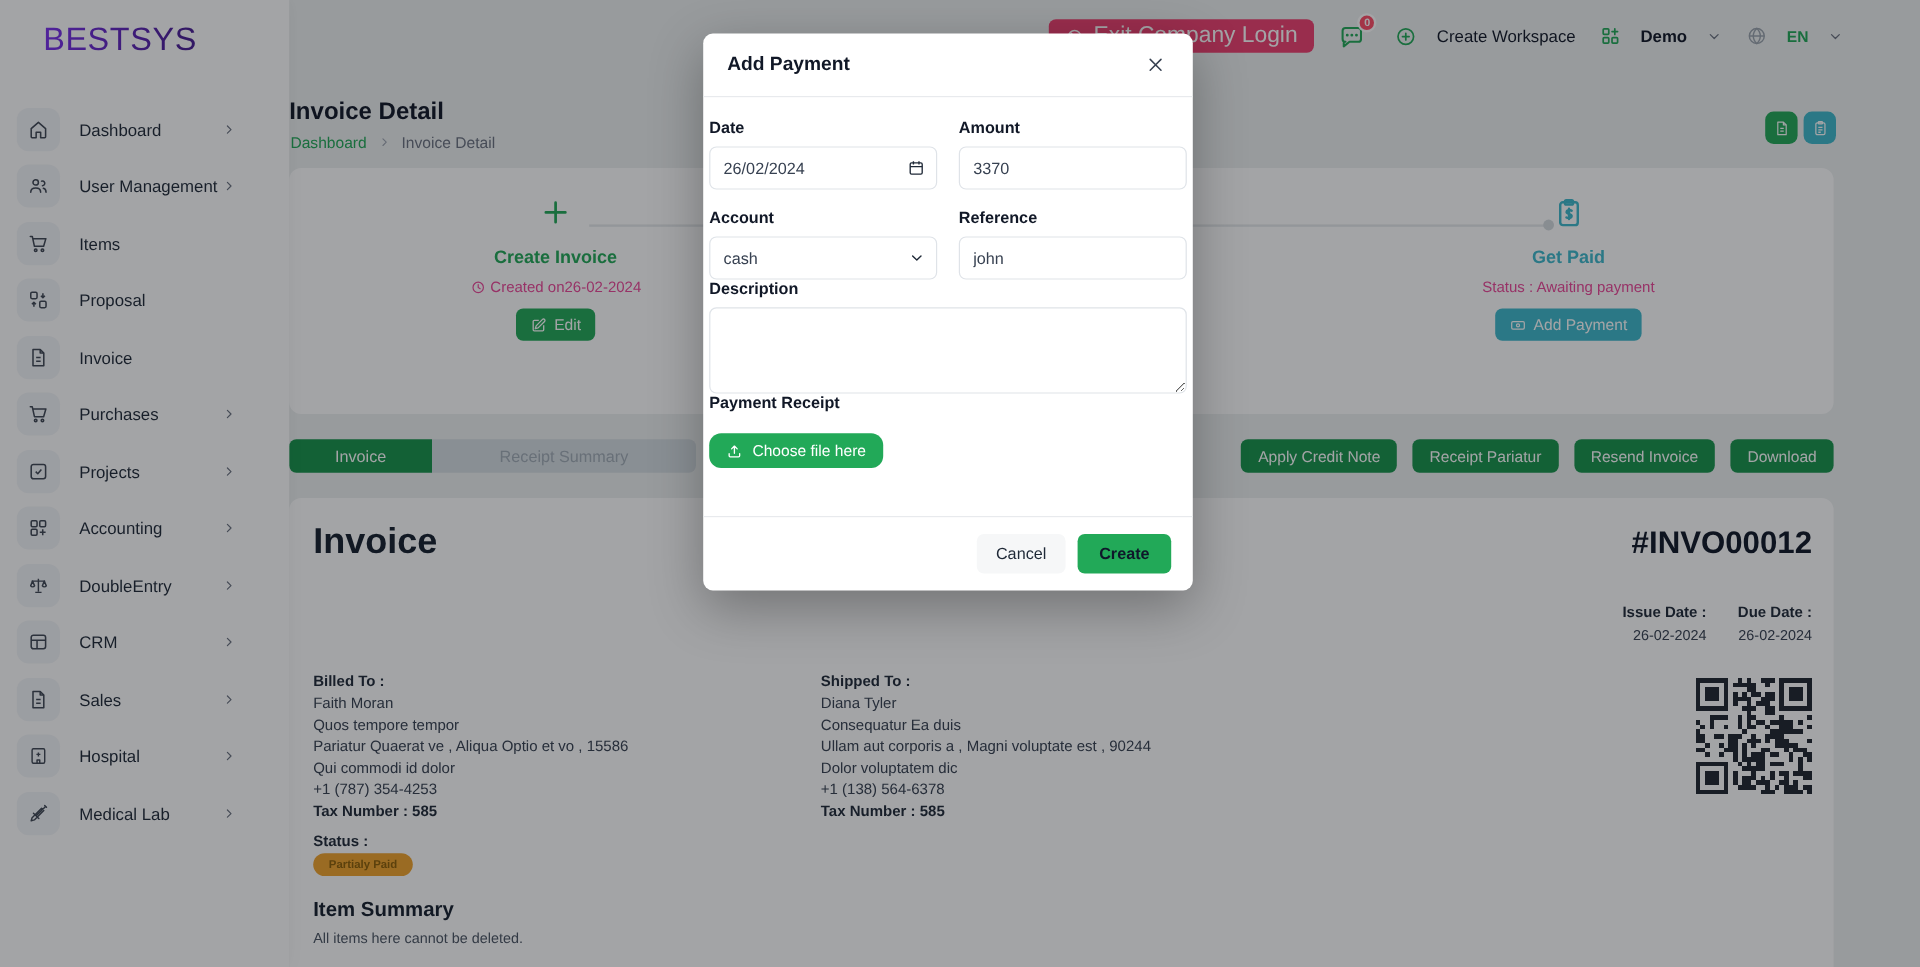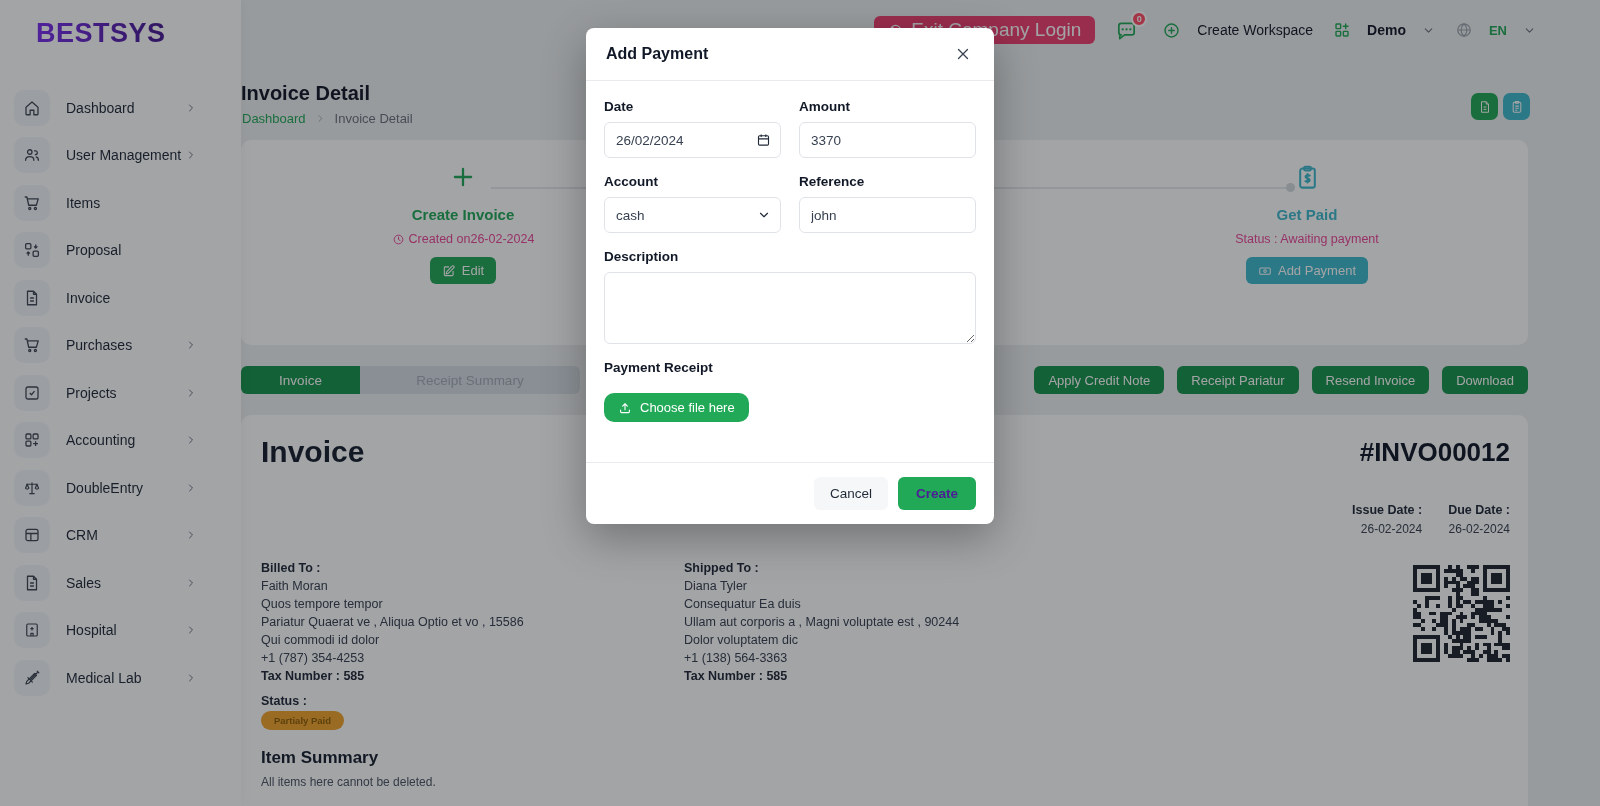--- a/index.html
+++ b/index.html
@@ -12,21 +12,21 @@
     --muted:#6b7280;
     --border:#dfe3e8;
   }
   *{margin:0;padding:0;box-sizing:border-box}
   html,body{width:1600px;height:806px;overflow:hidden}
   body{font-family:"Liberation Sans","DejaVu Sans",sans-serif;background:#eef1f1}
   #stage{position:relative;width:1600px;height:806px;background:#eef1f1;overflow:hidden}
 
   
   .sidebar{position:absolute;left:0;top:0;width:241px;height:806px;background:#fff;box-shadow:0 0 14px rgba(20,30,40,.05);z-index:2}
-  .logo{position:absolute;left:36px;top:18px;font-size:27px;font-weight:700;letter-spacing:.5px;
+  .logo{position:absolute;left:36px;top:18px;font-size:27px;font-weight:400;letter-spacing:.5px;
         background:linear-gradient(100deg,#7b2ff0 0%,#4a1d95 90%);-webkit-background-clip:text;background-clip:text;color:transparent}
   .nav{position:absolute;top:84px;left:0;right:0}
   .nav-item{display:flex;align-items:center;height:47.5px;cursor:pointer}
   .nav-ic{width:36px;height:36px;margin-left:14px;border-radius:10px;background:#f3f5f8;display:flex;align-items:center;justify-content:center;color:#3f4754;flex:none}
   .nav-label{margin-left:16px;font-size:14px;font-weight:500;color:var(--ink);white-space:nowrap}
   .nav-chev{margin-left:auto;margin-right:44px;color:#6b7280;display:flex}
 
   
   .header{position:absolute;top:16px;right:64px;display:flex;align-items:center;gap:20px;height:28px;z-index:1}
   .exit-btn{display:inline-flex;align-items:center;gap:8px;background:var(--red);color:#fff;font-size:19px;font-weight:500;padding:0 14px;height:28px;border-radius:6px;border:none;cursor:pointer}
@@ -89,34 +89,34 @@
   .status-badge{position:absolute;left:20px;top:296px;background:var(--amber);color:#8d5f08;font-size:9.5px;font-weight:600;padding:4px 13px;border-radius:11px}
   .item-summary{position:absolute;left:20px;top:333px;font-size:17px;font-weight:600;color:#16202e}
   .item-note{position:absolute;left:20px;top:360px;font-size:12px;color:#4b5563}
 
   
   .overlay{position:absolute;inset:0;background:rgba(13,16,20,.38);z-index:40}
   .modal{position:absolute;left:586px;top:28px;width:408px;background:#fff;border-radius:8px;box-shadow:0 14px 44px rgba(0,0,0,.30);z-index:50}
   .m-head{display:flex;align-items:center;justify-content:space-between;padding:15px 20px;border-bottom:1px solid #e8eaed}
   .m-title{font-size:16px;font-weight:700;color:#111827}
   .m-close{color:#374151;cursor:pointer;display:flex;border:none;background:none;padding:2px}
-  .m-body{padding:18px 18px 0}
+  .m-body{padding:18px 5px 0}
   .m-grid{display:grid;grid-template-columns:1fr 1fr;gap:16px 18px}
   .f-label{font-size:13.5px;font-weight:600;color:#111827;margin-bottom:8px;display:block}
   .f-input{width:100%;height:36px;border:1px solid var(--border);border-radius:6px;padding:0 11px;font-size:13.5px;color:#374151;font-family:inherit;background:#fff}
   .f-wrap{position:relative}
   .f-wrap .trail{position:absolute;right:10px;top:10px;color:#1f2937;pointer-events:none;display:flex}
   .f-input.w-trail{padding-right:32px}
   select.f-input{appearance:none;-webkit-appearance:none}
   .f-textarea{width:100%;height:72px;border:1px solid var(--border);border-radius:6px;padding:8px 11px;font-size:13.5px;font-family:inherit;color:#374151;resize:both;display:block}
   .choose-btn{margin-top:10px;display:inline-flex;align-items:center;gap:8px;background:var(--green);color:#fff;border:none;border-radius:10px;padding:7px 14px;font-size:13px;cursor:pointer;margin-bottom:40px;font-family:inherit}
   .m-foot{border-top:1px solid #e8eaed;padding:14px 18px;display:flex;justify-content:flex-end;gap:10px}
   .btn-cancel{background:#f6f7f8;color:#1f2937;border:none;border-radius:6px;padding:9px 16px;font-size:13.5px;font-weight:500;cursor:pointer;font-family:inherit}
-  .btn-create{background:var(--green);color:#4c1d95;border:none;border-radius:6px;padding:9px 18px;font-size:13.5px;font-weight:600;cursor:pointer;font-family:inherit}
-  .mt16{margin-top:16px}
+  .btn-create{background:var(--green);color:#0f172a;border:none;border-radius:6px;padding:9px 18px;font-size:13.5px;font-weight:600;cursor:pointer;font-family:inherit}
+  .mt16{}
 </style>
 </head>
 <body>
 
 <svg width="0" height="0" style="position:absolute" aria-hidden="true">
   <defs>
     <symbol id="i-home" viewBox="0 0 24 24">
         <path d="M4 11l8-7 8 7v9a1 1 0 0 1-1 1h-4.5v-6h-5v6H5a1 1 0 0 1-1-1z" fill="none" stroke="currentColor" stroke-width="1.7" stroke-linejoin="round"></path>
       </symbol>
     <symbol id="i-users" viewBox="0 0 24 24">
@@ -617,21 +617,21 @@
       <div>+1 (787) 354-4253</div>
       <div class="tax">Tax Number : 585</div>
     </div>
 
     <div class="party shipped">
       <div class="hd">Shipped To :</div>
       <div>Diana Tyler</div>
       <div>Consequatur Ea duis</div>
       <div>Ullam aut corporis a , Magni voluptate est , 90244</div>
       <div>Dolor voluptatem dic</div>
-      <div>+1 (138) 564-3363</div>
+      <div>+1 (138) 564-6378</div>
       <div class="tax">Tax Number : 585</div>
     </div>
 
     <div class="qr"><svg viewBox="0 0 25 25" width="97" height="97" shape-rendering="crispEdges" fill="#1f2630">
           <rect x="9" y="0" width="1" height="1"></rect>
           <rect x="11" y="0" width="1" height="1"></rect>
           <rect x="14" y="0" width="1" height="1"></rect>
           <rect x="15" y="0" width="1" height="1"></rect>
           <rect x="16" y="0" width="1" height="1"></rect>
           <rect x="8" y="1" width="1" height="1"></rect>

